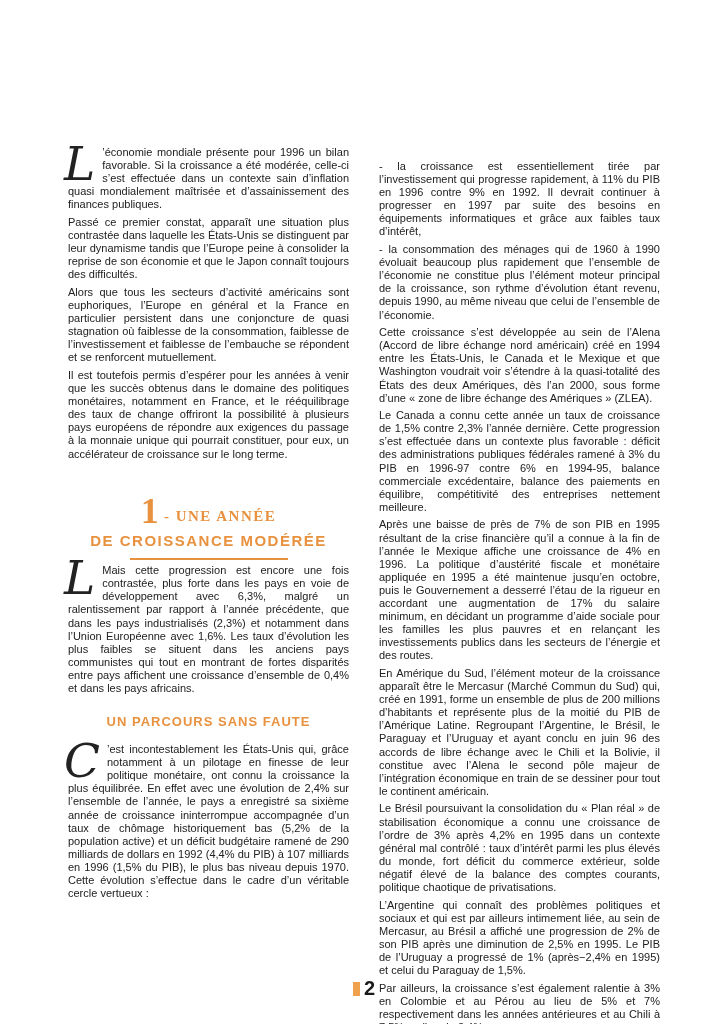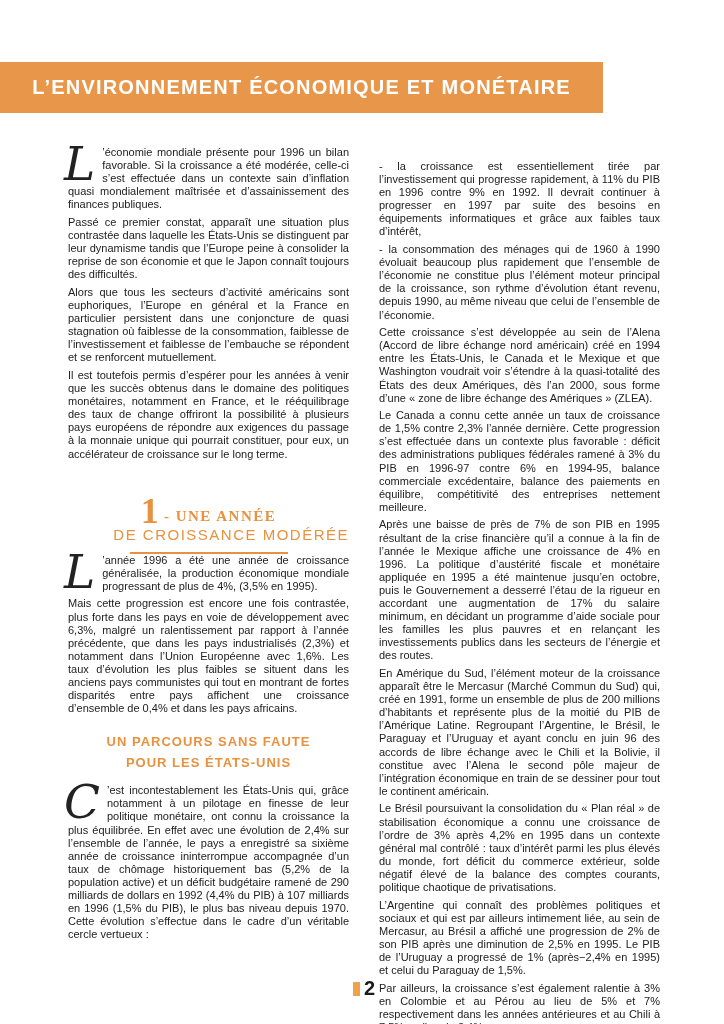--- a/index.html
+++ b/index.html
@@ -60,26 +60,25 @@
     font-family:Liberation Serif, serif;
   }
   .section-heading .h-num{
     font-size:36px;
     font-weight:bold;
     vertical-align:-2px;
     letter-spacing:0;
     line-height:20px;
   }
   .section-heading .hline2{
-    font-weight:normal;
+    font-weight:bold;
     font-size:15px;
     letter-spacing:1.5px;
     line-height:17px;
-    margin-top:2px;
-    text-align:right;
+    margin-top:8px;
   }
   .heading-rule{
     width:158px;height:2px;
     background:#E8913F;
     margin:9px auto 0 auto;
   }
   .after-heading{margin-top:14px;}
   .subheading{
     margin:16px 0 11px 0;
     text-align:center;
@@ -105,23 +104,20 @@
     font-weight:bold;
     color:#1a1a1a;
     line-height:20px;
   }
 </style>
 </head>
 <body>
 
 <div class="page">
 
-  <div class="banner">
-    <span class="banner-title">L’ENVIRONNEMENT ÉCONOMIQUE ET MONÉTAIRE</span>
-  </div>
 
   <div class="col col-left">
 
     <p class="body">
       <span class="dropcap">L</span><span>’économie mondiale présente pour 1996 un bilan favorable. Si la croissance a été modérée, celle-ci s’est effectuée dans un contexte sain d’inflation quasi mondialement maîtrisée et d’assainissement des finances publiques.</span>
     </p>
     <span class="clear"></span>
 
     <p class="body">Passé ce premier constat, apparaît une situation plus contrastée dans laquelle les États-Unis se distinguent par leur dynamisme tandis que l’Europe peine à consolider la reprise de son économie et que le Japon connaît toujours des difficultés.</p>
     <p class="body">Alors que tous les secteurs d’activité américains sont euphoriques, l’Europe en général et la France en particulier persistent dans une conjoncture de quasi stagnation où faiblesse de la consommation, faiblesse de l’investissement et faiblesse de l’embauche se répondent et se renforcent mutuellement.</p>
@@ -129,29 +125,28 @@
 
     <div class="section-heading">
       <div class="hline1">
         <span class="h-num">1</span><span> - UNE ANNÉE</span>
       </div>
       <div class="hline2">DE CROISSANCE MODÉRÉE</div>
       <div class="heading-rule"></div>
     </div>
 
     <p class="body after-heading">
-      <span class="dropcap">L</span><span>’année 1996 a été une année de croissance généralisée, la production économique mondiale progressant de plus de 4%, (3,5% en 1995).</span>
+      <span class="dropcap">L</span>
     </p>
     <span class="clear"></span>
 
     <p class="body">Mais cette progression est encore une fois contrastée, plus forte dans les pays en voie de développement avec 6,3%, malgré un ralentissement par rapport à l’année précédente, que dans les pays industrialisés (2,3%) et notamment dans l’Union Européenne avec 1,6%. Les taux d’évolution les plus faibles se situent dans les anciens pays communistes qui tout en montrant de fortes disparités entre pays affichent une croissance d’ensemble de 0,4% et dans les pays africains.</p>
 
     <div class="subheading">
       <div>UN PARCOURS SANS FAUTE</div>
-      <div>POUR LES ÉTATS-UNIS</div>
     </div>
 
     <p class="body">
       <span class="dropcap">C</span><span>’est incontestablement les États-Unis qui, grâce notamment à un pilotage en finesse de leur politique monétaire, ont connu la croissance la plus équilibrée. En effet avec une évolution de 2,4% sur l’ensemble de l’année, le pays a enregistré sa sixième année de croissance ininterrompue accompagnée d’un taux de chômage historiquement bas (5,2% de la population active) et un déficit budgétaire ramené de 290 milliards de dollars en 1992 (4,4% du PIB) à 107 milliards en 1996 (1,5% du PIB), le plus bas niveau depuis 1970. Cette évolution s’effectue dans le cadre d’un véritable cercle vertueux :</span>
     </p>
     <span class="clear"></span>
 
   </div>
 
   <div class="col col-right">

